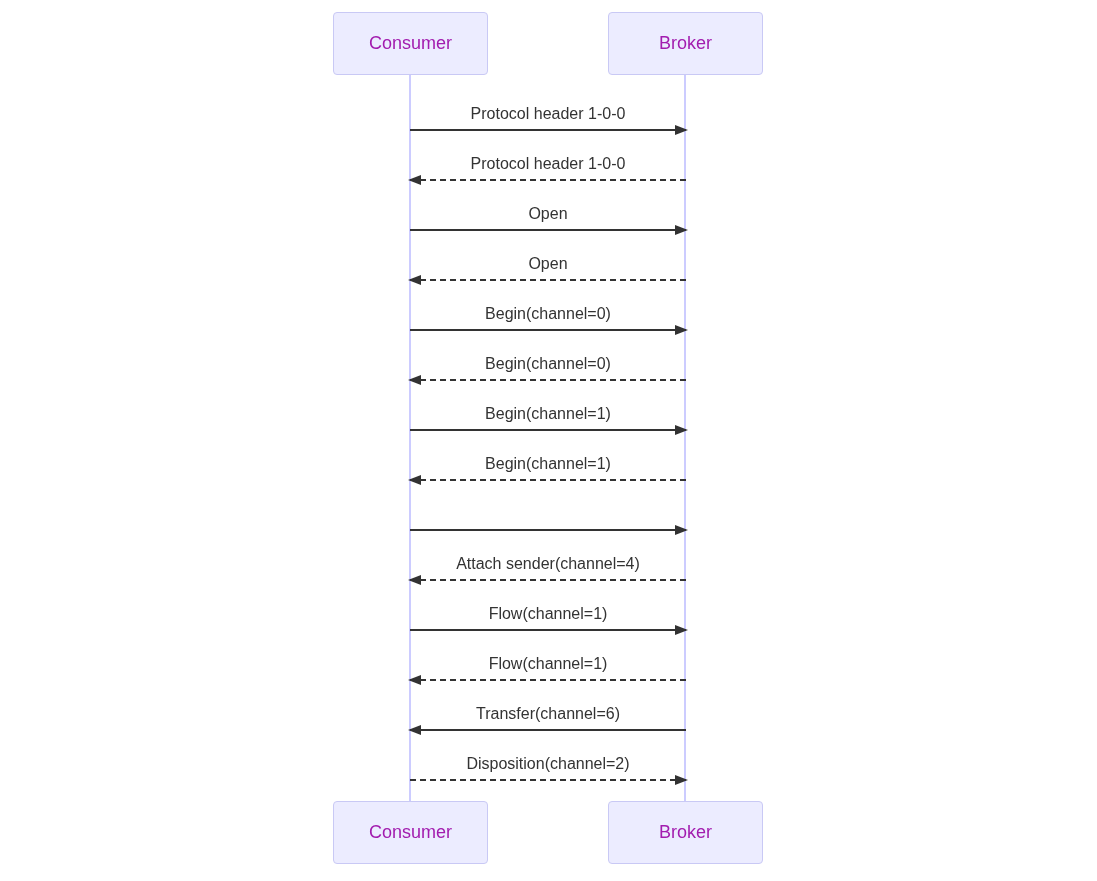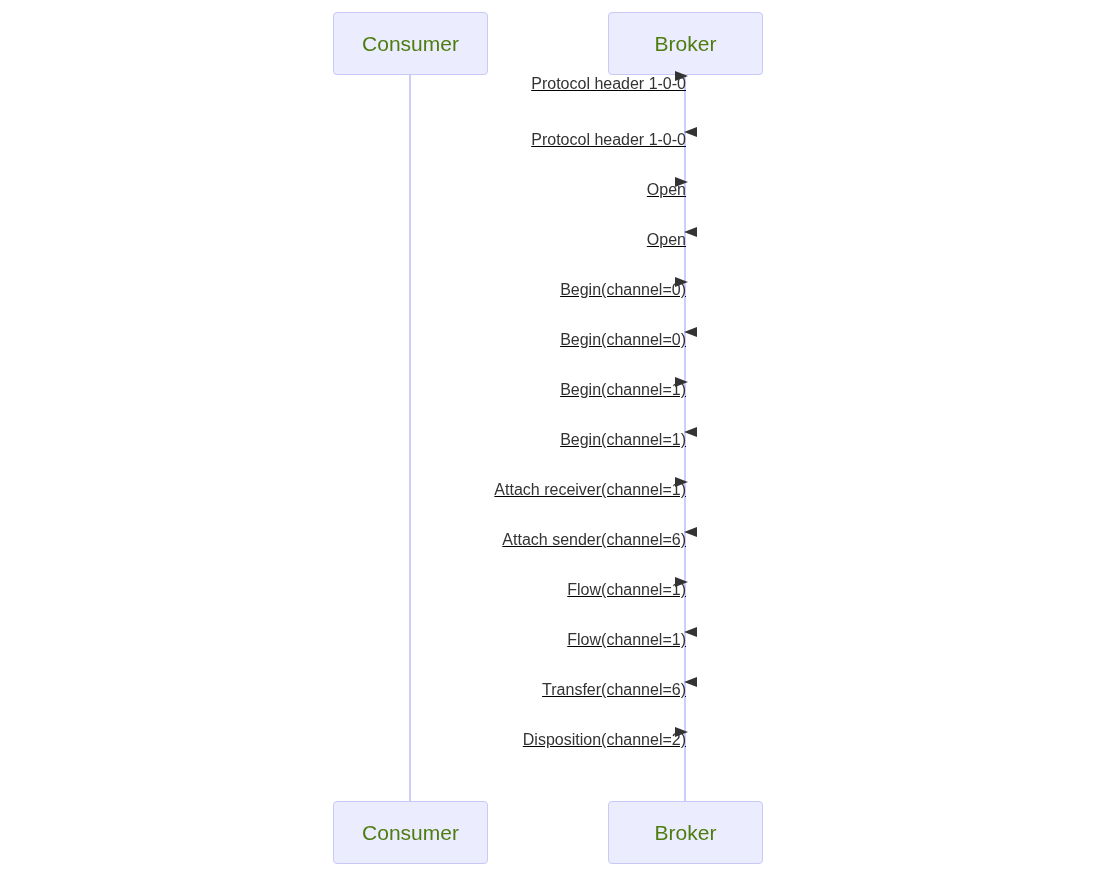--- a/index.html
+++ b/index.html
@@ -18,22 +18,22 @@
   .actor-box {
     position: absolute;
     width: 153px;
     height: 61px;
     background: #ECECFF;
     border: 1px solid #c9c9f5;
     border-radius: 4px;
     display: flex;
     align-items: center;
     justify-content: center;
-    font-size: 21px;
-    color: #4d7c0f;
+    font-size: 18px;
+    color: #a21caf;
     box-sizing: content-box;
   }
   .actor-consumer { left: 333px; }
   .actor-broker  { left: 608px; }
   .actor-top     { top: 12px; }
   .actor-bottom  { top: 801px; }
   .lifeline {
     position: absolute;
     top: 75px;
     height: 726px;
@@ -47,23 +47,22 @@
     left: 410px;
     top: 75px;
     width: 276px;
     display: flex;
     flex-direction: column;
   }
   .message {
     position: relative;
     height: 50px;
     display: flex;
-    flex-direction: row;
+    flex-direction: column;
     justify-content: flex-end;
-    text-decoration: underline;
   }
   .message.first { height: 56px; }
   .message-label {
     text-align: center;
     font-size: 16px;
     color: #333333;
     margin-bottom: 6px;
     white-space: nowrap;
   }
   .message-line {
@@ -150,27 +149,26 @@
       <span class="arrowhead"></span>
     </div>
   </div>
       <div class="message dashed dir-left">
     <div class="message-label">Begin(channel=1)</div>
     <div class="message-line">
       <span class="arrowhead"></span>
     </div>
   </div>
       <div class="message solid dir-right">
-    <div class="message-label">Attach receiver(channel=1)</div>
-    <div class="message-line">
-      <span class="arrowhead"></span>
-    </div>
-  </div>
-      <div class="message dashed dir-left">
-    <div class="message-label">Attach sender(channel=6)</div>
+    <div class="message-line">
+      <span class="arrowhead"></span>
+    </div>
+  </div>
+      <div class="message dashed dir-left">
+    <div class="message-label">Attach sender(channel=4)</div>
     <div class="message-line">
       <span class="arrowhead"></span>
     </div>
   </div>
       <div class="message solid dir-right">
     <div class="message-label">Flow(channel=1)</div>
     <div class="message-line">
       <span class="arrowhead"></span>
     </div>
   </div>

